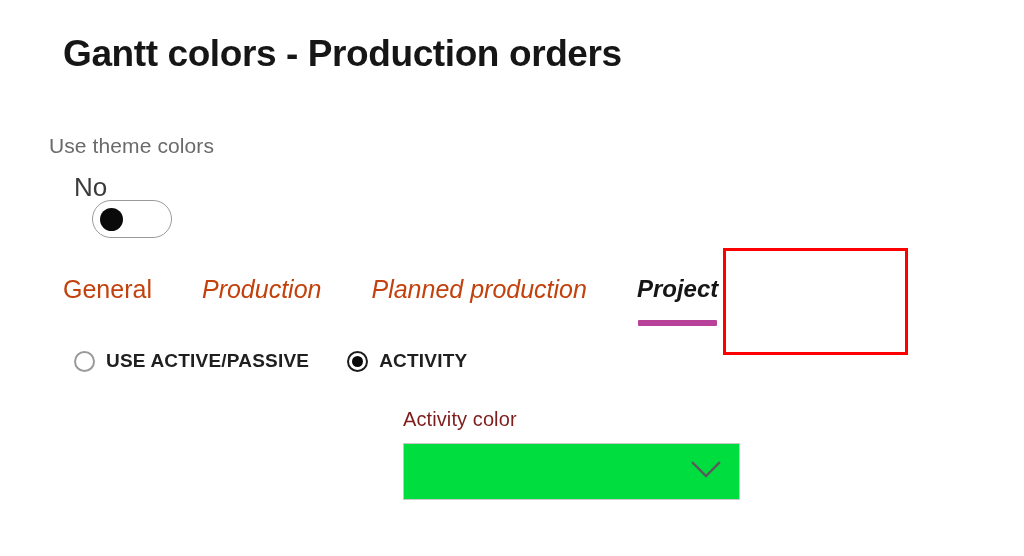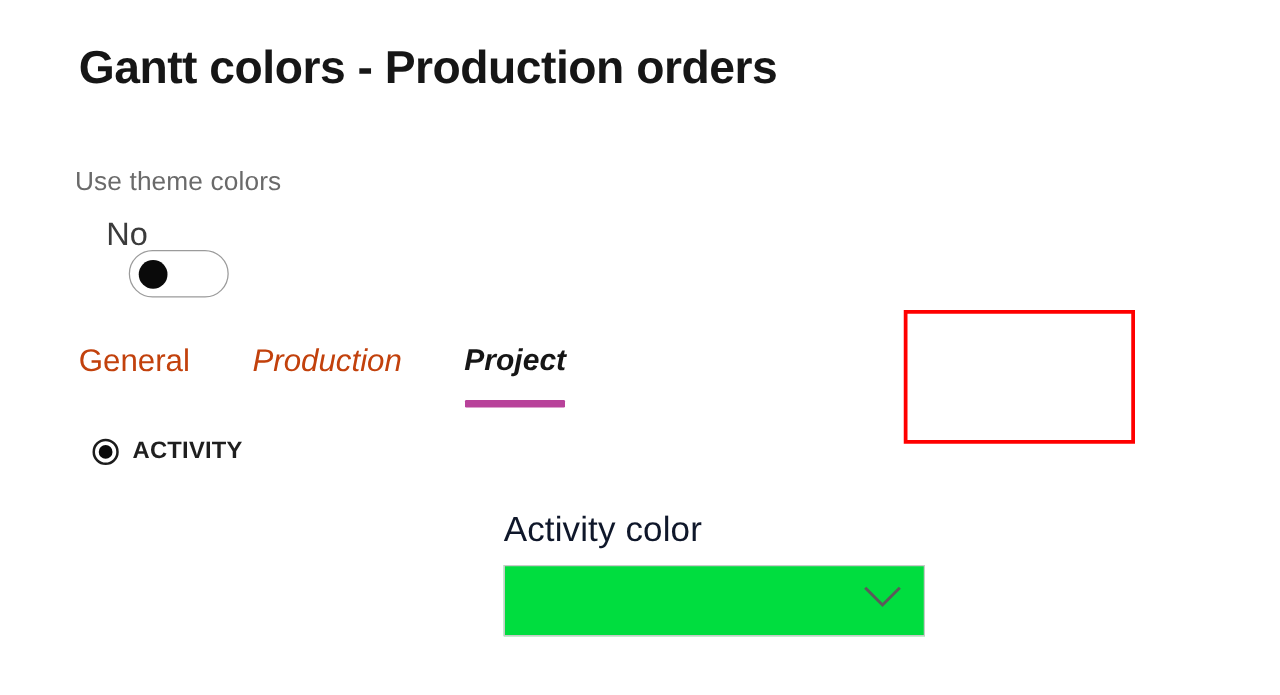--- a/index.html
+++ b/index.html
@@ -31,21 +31,21 @@
     font-size: 37px;
     font-weight: bold;
     color: #161616;
     letter-spacing: -0.4px;
     white-space: nowrap;
   }
 
   
   .toggle-field {
     position: absolute;
-    left: 60px;
+    left: 49px;
     top: 134px;
   }
   .toggle-label {
     font-size: 21px;
     color: #6a6a6a;
     letter-spacing: 0.1px;
     white-space: nowrap;
   }
   .toggle-row {
     margin-top: 16px;
@@ -171,22 +171,22 @@
     white-space: nowrap;
   }
 
   
   .color-field {
     position: absolute;
     left: 403px;
     top: 408px;
   }
   .color-field-label {
-    font-size: 28px;
-    color: #0f172a;
+    font-size: 20px;
+    color: #7f1d1d;
     letter-spacing: 0.1px;
     white-space: nowrap;
   }
   .color-select {
     margin-top: 12px;
     width: 337px;
     height: 57px;
     border: 1px solid #c9c9c9;
     box-sizing: border-box;
     position: relative;
@@ -212,26 +212,33 @@
       <div class="toggle-value">No</div>
       <div class="toggle-switch off" id="theme-toggle-switch">
         <div class="knob"></div>
       </div>
     </div>
   </div>
 
   <div class="tabs" id="tabs-root">
       <div class="tab"><span>General</span></div>
       <div class="tab"><span>Production</span></div>
+      <div class="tab"><span>Planned production</span></div>
       <div class="tab active"><span>Project</span><span class="tab-underline" style="background: rgb(184, 66, 154);"></span></div>
     </div>
 
   <div class="annot-box"></div>
 
   <div class="radio-row" id="radio-root">
+      <div class="radio-item">
+        <span class="radio-mark">
+          <span class="dot"></span>
+        </span>
+        <span class="radio-text">USE ACTIVE/PASSIVE</span>
+      </div>
       <div class="radio-item checked">
         <span class="radio-mark">
           <span class="dot"></span>
         </span>
         <span class="radio-text">ACTIVITY</span>
       </div>
     </div>
 
   <div class="color-field">
     <div class="color-field-label">Activity color</div>

